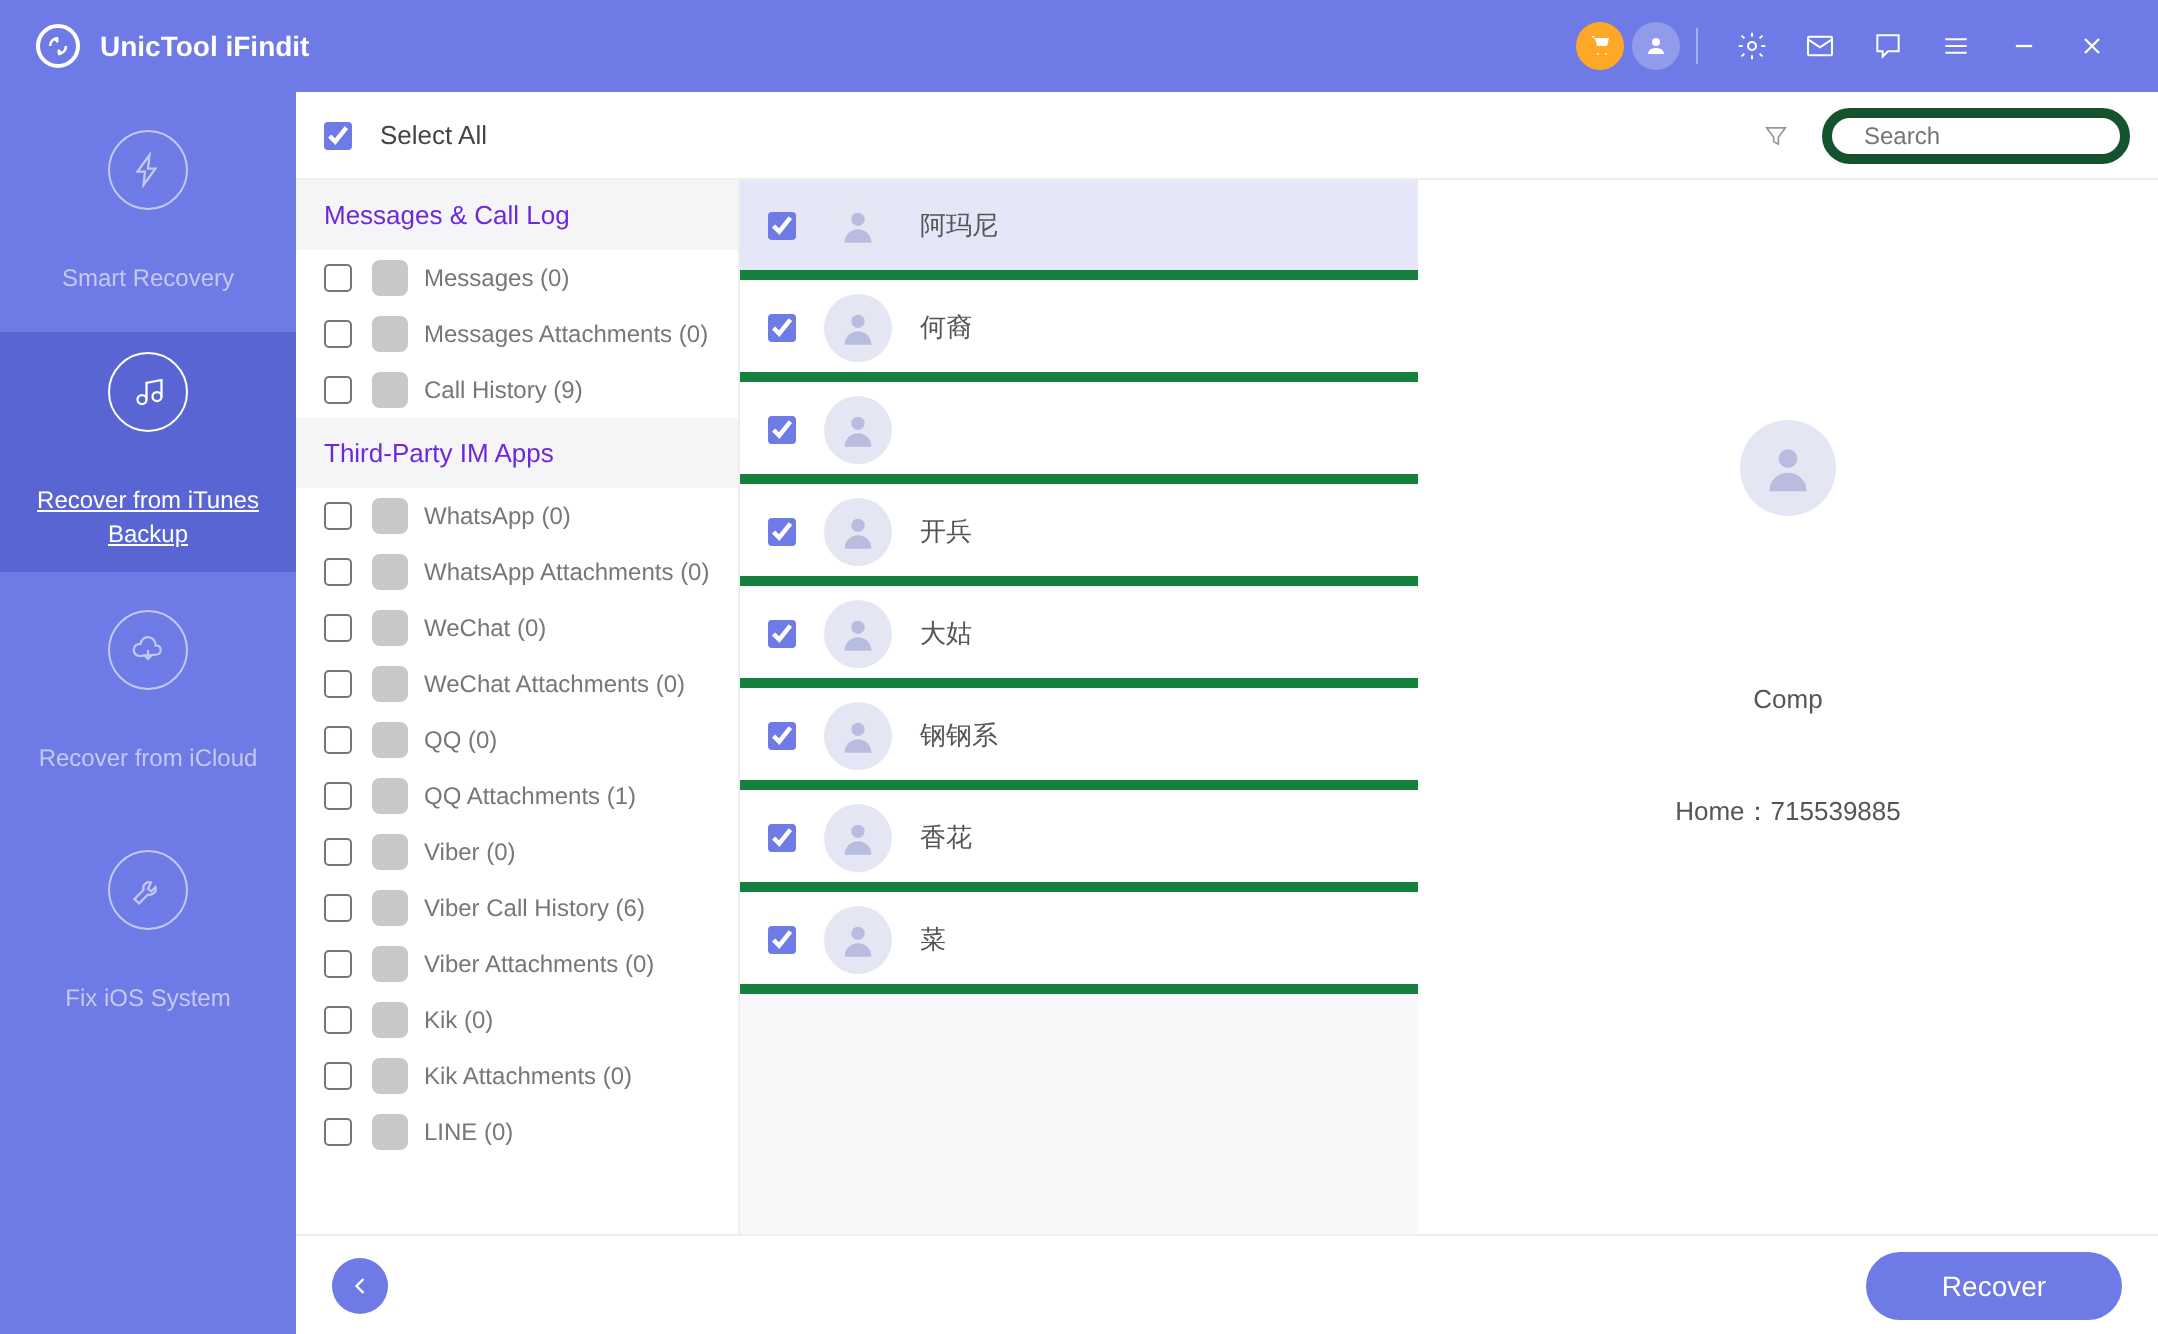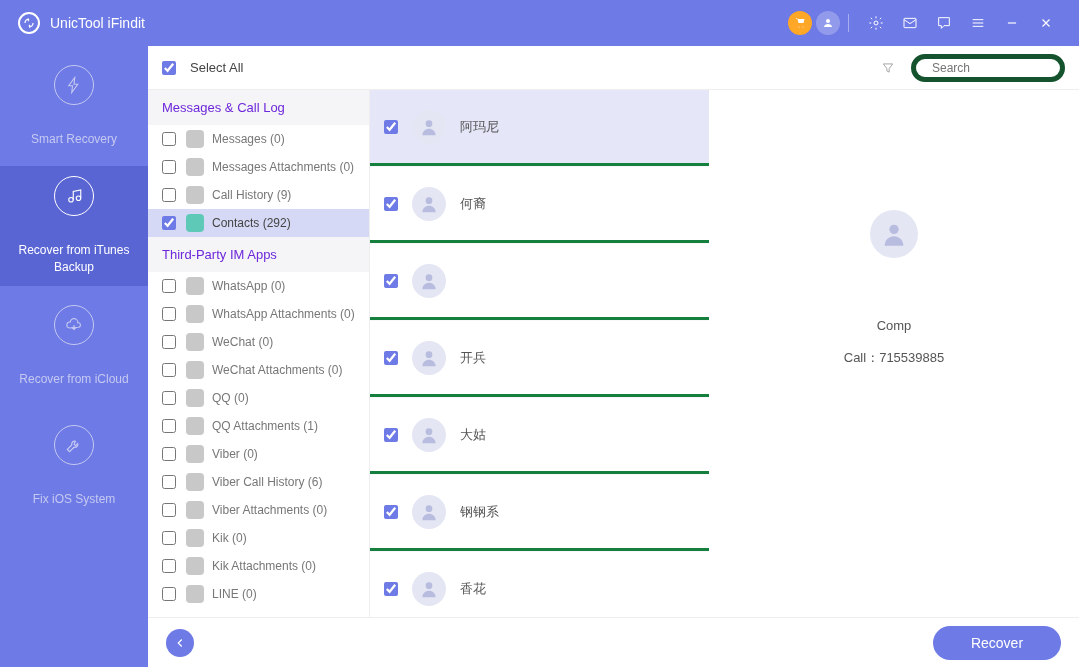--- a/index.html
+++ b/index.html
@@ -1,32 +1,32 @@
 <!DOCTYPE html>
 <html><head>
 <meta charset="utf-8">
 <style>
 * { margin: 0; padding: 0; box-sizing: border-box; font-family: -apple-system, BlinkMacSystemFont, "Segoe UI", Arial, sans-serif; }
 body { width: 1079px; height: 667px; overflow: hidden; background: #fff; }
 
 .titlebar { height: 46px; background: #6e7ae5; display: flex; align-items: center; padding: 0 18px; color: #fff; }
 .titlebar .logo { width: 22px; height: 22px; border-radius: 50%; border: 2px solid #fff; display: flex; align-items: center; justify-content: center; margin-right: 10px; }
 .titlebar .logo svg { width: 12px; height: 12px; }
-.titlebar .title { font-size: 14px; font-weight: 400; }
+.titlebar .title { font-size: 14px; font-weight: 700; }
 .titlebar .spacer { flex: 1; }
 .titlebar .tbtn { width: 30px; height: 30px; display: flex; align-items: center; justify-content: center; margin-left: 4px; cursor: pointer; }
 .titlebar .tbtn.round-orange { background: #ffa726; border-radius: 50%; width: 24px; height: 24px; }
 .titlebar .tbtn.round-gray { background: rgba(255,255,255,0.25); border-radius: 50%; width: 24px; height: 24px; }
 .titlebar .divider { width: 1px; height: 18px; background: rgba(255,255,255,0.4); margin: 0 8px; }
 
 .main { display: flex; height: 621px; }
 
 .sidebar { width: 148px; background: #6e7ae5; display: flex; flex-direction: column; }
 .sidebar-item { height: 120px; display: flex; flex-direction: column; align-items: center; justify-content: center; color: #c5c9f2; cursor: pointer; text-align: center; padding: 0 8px; gap: 16px; }
-.sidebar-item.active { background: #5a65d4; color: #fff; }
+.sidebar-item.active { background: #5a65d4; color: #fff; text-decoration: underline; }
 .sidebar-item .sicon { width: 40px; height: 40px; border: 1.5px solid currentColor; border-radius: 50%; display: flex; align-items: center; justify-content: center; margin-bottom: 10px; }
 .sidebar-item .slabel { font-size: 12px; line-height: 1.4; }
 
 .content { flex: 1; display: flex; flex-direction: column; background: #f8f8fb; }
 
 .toolbar { height: 44px; background: #fff; border-bottom: 1px solid #eee; display: flex; align-items: center; padding: 0 14px; }
 .toolbar .chk { margin-right: 14px; }
 .toolbar .sel-all { font-size: 13px; color: #444; font-weight: 500; }
 .toolbar .spacer { flex: 1; }
 .filter-icon { width: 18px; height: 18px; margin-right: 14px; display: flex; align-items: center; justify-content: center; cursor: pointer; }
@@ -39,28 +39,28 @@
 .catpane { width: 222px; background: #fff; overflow-y: auto; border-right: 1px solid #eee; }
 .cat-header { padding: 10px 14px; font-size: 13px; color: #6d28d9; background: #f5f5f8; }
 .cat-row { height: 28px; display: flex; align-items: center; padding: 0 14px; cursor: pointer; font-size: 12px; color: #777; }
 .cat-row.active { background: #d6d9f5; color: #444; font-weight: 500; }
 .cat-row .chk { margin-right: 10px; }
 .cat-row .cicon { width: 18px; height: 18px; background: #c8c8c8; border-radius: 4px; margin-right: 8px; display: flex; align-items: center; justify-content: center; }
 .cat-row.active .cicon { background: #5fc9b8; }
 .cat-row .clabel { flex: 1; white-space: nowrap; overflow: hidden; text-overflow: ellipsis; }
 
 .contactpane { width: 339px; background: #f8f8fb; overflow-y: auto; }
-.contact-row { height: 76px; display: flex; align-items: center; padding: 0 14px; background: #fff; margin-bottom: 1px; border-bottom: 3px solid #15803d; }
+.contact-row { height: 50px; display: flex; align-items: center; padding: 0 14px; background: #fff; margin-bottom: 1px; border-bottom: 5px solid #15803d; }
 .contact-row.selected { background: #e5e7f9; }
 .contact-row .chk { margin-right: 14px; }
 .contact-row .avatar { width: 34px; height: 34px; border-radius: 50%; background: #e4e6f4; display: flex; align-items: center; justify-content: center; margin-right: 14px; }
 .contact-row .avatar svg { width: 20px; height: 20px; }
 .contact-row .cname { font-size: 13px; color: #555; }
 
-.detailpane { flex: 1; background: #fff; display: flex; flex-direction: column; align-items: center; padding-top: 120px; }
+.detailpane { flex: 1; background: #fff; display: flex; flex-direction: column; align-items: center; padding-top: 120px; gap: 24px; }
 .detailpane .big-avatar { width: 48px; height: 48px; border-radius: 50%; background: #e4e6f4; display: flex; align-items: center; justify-content: center; margin-bottom: 60px; }
 .detailpane .big-avatar svg { width: 28px; height: 28px; }
 .detailpane .dname { font-size: 13px; color: #555; margin-bottom: 16px; }
 .detailpane .dline { font-size: 13px; color: #555; }
 
 .footer { height: 50px; background: #fff; border-top: 1px solid #eee; display: flex; align-items: center; padding: 0 18px; }
 .back-btn { width: 28px; height: 28px; border-radius: 50%; background: #6e7ae5; display: flex; align-items: center; justify-content: center; cursor: pointer; }
 .footer .spacer { flex: 1; }
 .recover-btn { width: 128px; height: 34px; border-radius: 17px; background: #6e7ae5; color: #fff; border: none; font-size: 14px; cursor: pointer; }
 
@@ -198,25 +198,20 @@
           <div class="cat-row">
             <input type="checkbox" class="chk" style="">
             <span class="cicon"></span>
             <span class="clabel">Messages Attachments (0)</span>
           </div>
           <div class="cat-row">
             <input type="checkbox" class="chk" style="">
             <span class="cicon"></span>
             <span class="clabel">Call History (9)</span>
           </div>
-          <div class="cat-row active">
-            <input type="checkbox" class="chk" checked="" style="">
-            <span class="cicon"></span>
-            <span class="clabel">Contacts (292)</span>
-          </div>
           <div class="cat-header">Third-Party IM Apps</div>
           <div class="cat-row">
             <input type="checkbox" class="chk" style="">
             <span class="cicon"></span>
             <span class="clabel">WhatsApp (0)</span>
           </div>
           <div class="cat-row">
             <input type="checkbox" class="chk" style="">
             <span class="cicon"></span>
             <span class="clabel">WhatsApp Attachments (0)</span>
@@ -356,21 +351,21 @@
         </div>
       <div class="detailpane">
         <div class="big-avatar">
           <svg viewBox="0 0 24 24" fill="#b8bde0">
               <circle cx="12" cy="8" r="4"></circle>
               <path d="M4 22c0-5 4-8 8-8s8 3 8 8z"></path>
             </svg>
         </div>
         <div class="dname">Comp</div>
         <div class="dline">
-          <span>Call：</span><span>715539885</span>
+          <span>Home：</span><span>715539885</span>
         </div>
       </div>
     </div>
 
     <div class="footer">
       <div class="back-btn">
         <svg width="14" height="14" viewBox="0 0 24 24" fill="none" stroke="#fff" stroke-width="2">
             <path d="M15 6l-6 6 6 6"></path>
           </svg>
       </div>

